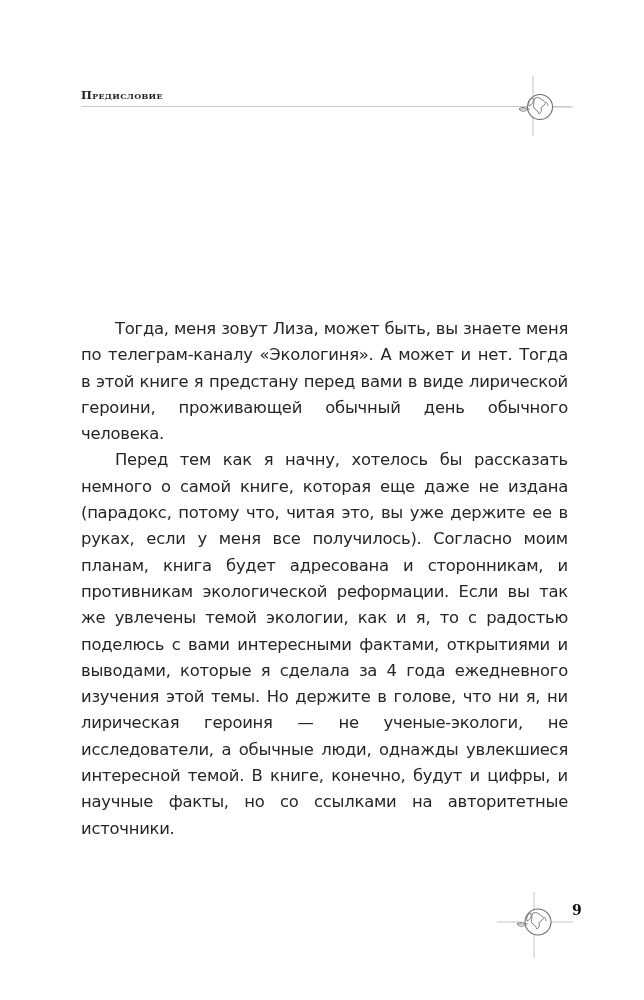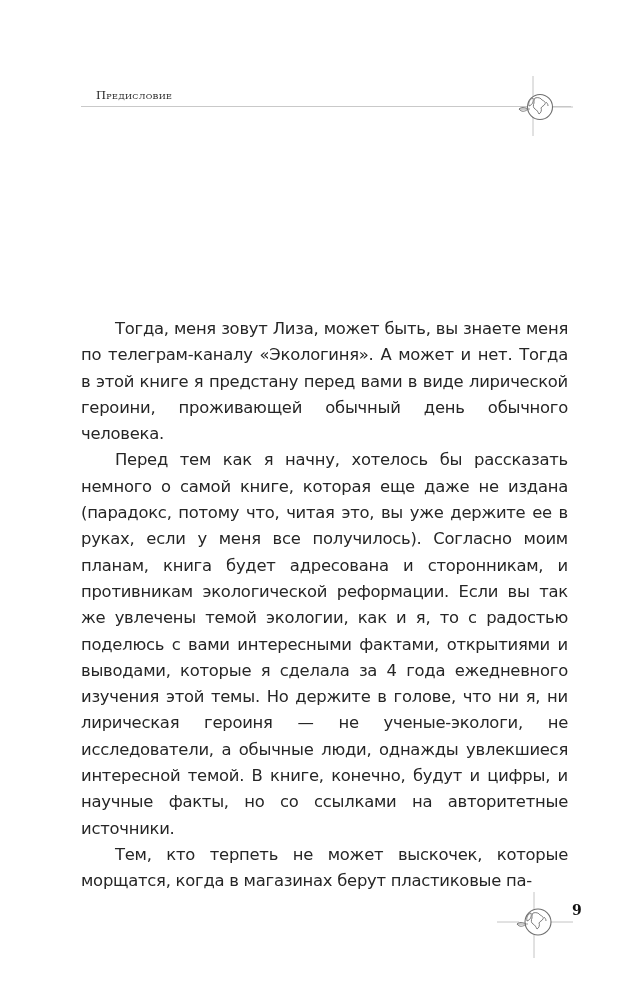--- a/index.html
+++ b/index.html
@@ -6,22 +6,22 @@
     body {
       width: 644px; height: 1000px;
       background: #ffffff;
       position: relative; overflow: hidden;
       font-family: "DejaVu Sans", "Liberation Sans", sans-serif;
       color: #1e1e1e;
     }
     .running-head {
       position: absolute; left: 81px; top: 88px;
       font-family: "DejaVu Serif", "Liberation Serif", serif;
-      font-weight: normal; font-size: 11.5px; letter-spacing: 0.3px;
-      font-variant: small-caps; color: #222; margin-left: 15px;
+      font-weight: bold; font-size: 11.5px; letter-spacing: 0.3px;
+      font-variant: small-caps; color: #222;
     }
     .head-rule {
       position: absolute; left: 81px; top: 106px; width: 490px; height: 1px;
       background: #c9c9c9;
     }
     .emblem { position: absolute; }
     .emblem svg { display: block; }
     .text-block {
       position: absolute; left: 81px; top: 316px; width: 487px;
       font-family: "DejaVu Sans", "Liberation Sans", sans-serif;
@@ -52,21 +52,20 @@
     <path d="M49 26 c1 1 2 2 2 4" fill="none" stroke="#6f6f6f" stroke-width="0.9"></path>
     <path d="M31 33 c-3 -2 -7 -2 -9 0 c2 3 6 3 9 0z" fill="#fff" stroke="#6f6f6f" stroke-width="0.9"></path>
     <path d="M32 30 c-1 -4 1 -7 4 -8 c1 4 -1 7 -4 8z" fill="#fff" stroke="#6f6f6f" stroke-width="0.9"></path>
     <path d="M22 33 l11 0" stroke="#6f6f6f" stroke-width="0.7"></path>
   </svg>
 </div>
 
 <div class="text-block">
   <p>Тогда, меня зовут Лиза, может быть, вы знаете меня по телеграм-каналу «Экологиня». А может и нет. Тогда в этой книге я предстану перед вами в виде лирической героини, проживающей обычный день обычного человека.</p>
   <p>Перед тем как я начну, хотелось бы рассказать немного о самой книге, которая еще даже не издана (парадокс, потому что, читая это, вы уже держите ее в руках, если у меня все получилось). Согласно моим планам, книга будет адресована и сторонникам, и противникам экологической реформации. Если вы так же увлечены темой экологии, как и я, то с радостью поделюсь с вами интересными фактами, открытиями и выводами, которые я сделала за 4 года ежедневного изучения этой темы. Но держите в голове, что ни я, ни лирическая героиня — не ученые-экологи, не исследователи, а обычные люди, однажды увлекшиеся интересной темой. В книге, конечно, будут и цифры, и научные факты, но со ссылками на авторитетные источники.</p>
-  <p>Тем, кто терпеть не может выскочек, которые морщатся, когда в магазинах берут пластиковые па-</p>
 </div>
 
 <div class="emblem" style="left:497px; top:892px;">
   <svg width="80" height="66" viewBox="0 0 80 66">
     <line x1="37" y1="0" x2="37" y2="66" stroke="#c4c4c4" stroke-width="1"></line>
     <line x1="0" y1="30" x2="22" y2="30" stroke="#c4c4c4" stroke-width="1"></line>
     <line x1="54" y1="30" x2="76" y2="30" stroke="#c4c4c4" stroke-width="1"></line>
     <circle cx="41" cy="30" r="13" fill="#fff" stroke="#6f6f6f" stroke-width="1.1"></circle>
     <path d="M36 21 c3 -1 6 0 7 2 c2 1 4 2 3 4 c-1 2 -3 2 -4 4 c1 2 0 5 -2 6 c-1 -2 -2 -4 -4 -5 c-2 -1 -2 -4 -1 -6 c0 -2 0 -4 1 -5z" fill="none" stroke="#6f6f6f" stroke-width="0.9"></path>
     <path d="M47 25 c1 1 2 2 2 4" fill="none" stroke="#6f6f6f" stroke-width="0.9"></path>

